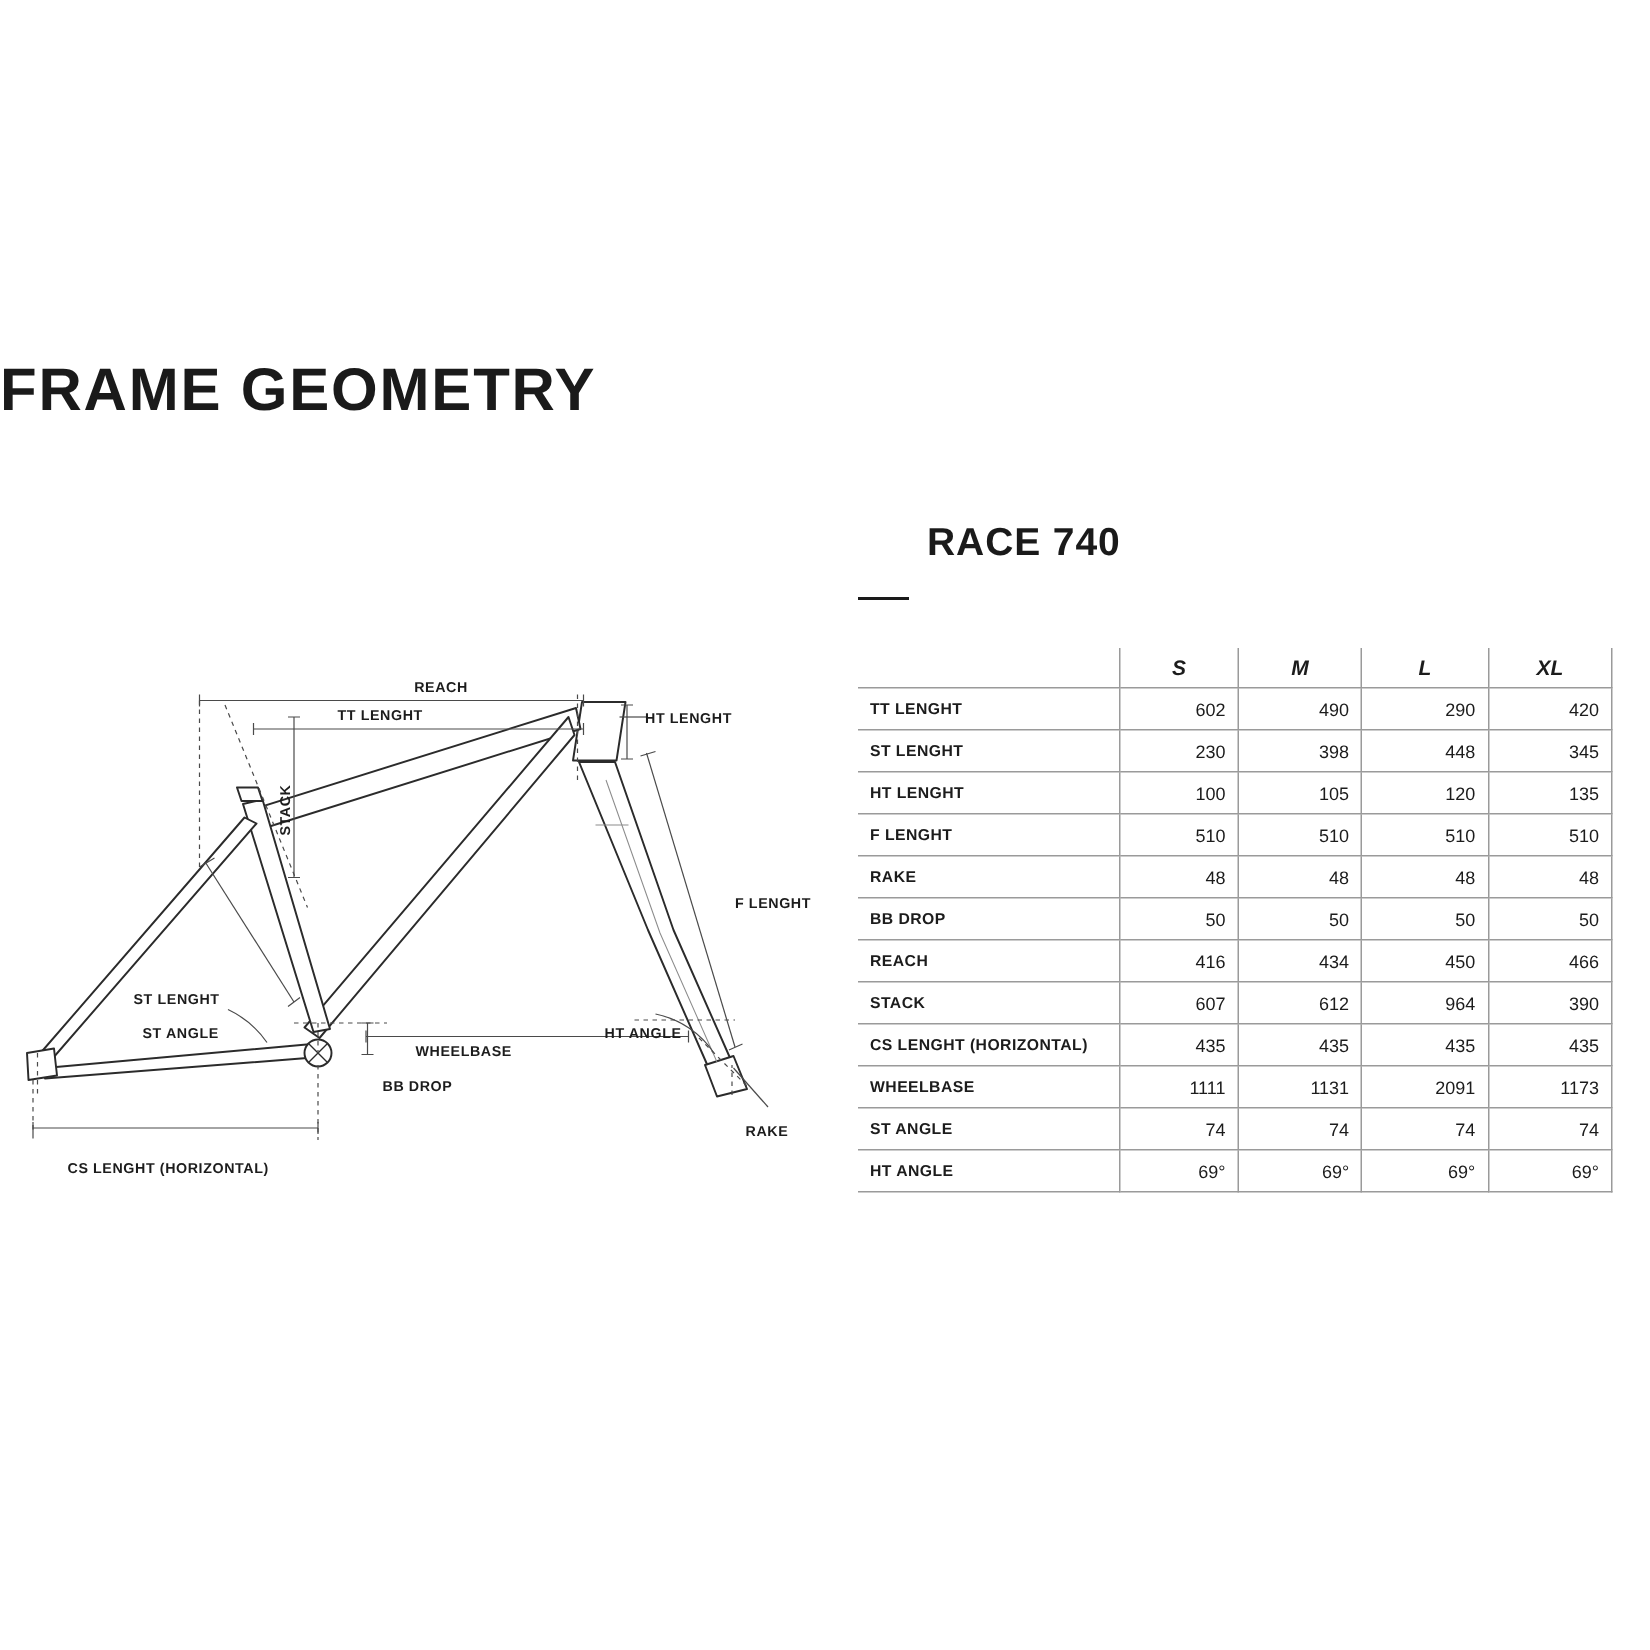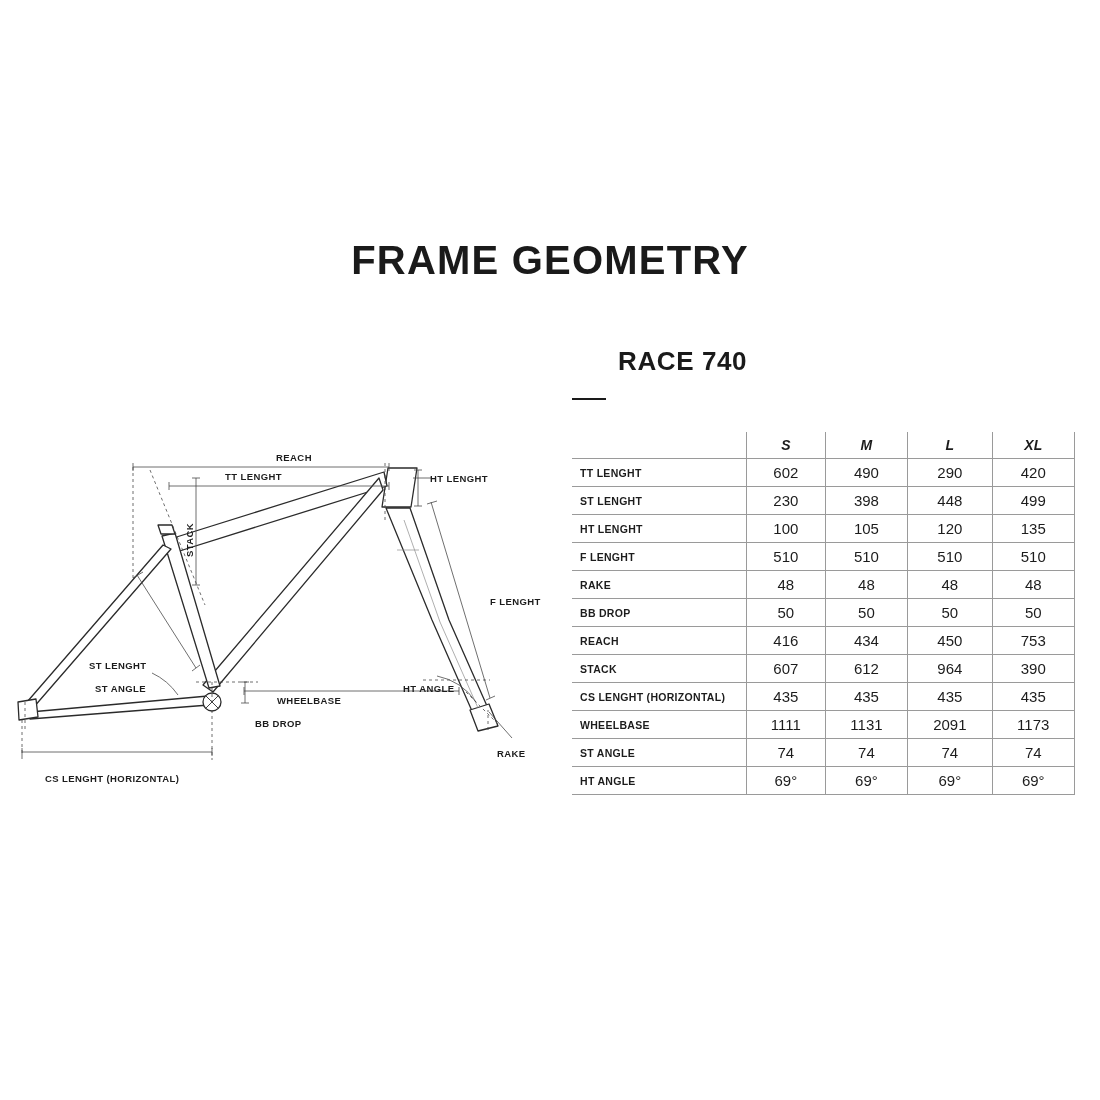--- a/index.html
+++ b/index.html
@@ -20,21 +20,21 @@
     position: absolute;
     inset: 0;
   }
 
   
   .main-title {
     position: absolute;
     left: 0;
     right: 0;
     top: 238px;
-    text-align: center;
+    text-align: left;
     font-size: 40px;
     font-weight: bold;
     letter-spacing: 1.2px;
     color: #1a1a1a;
   }
 
   .model-title {
     position: absolute;
     left: 572px;
     top: 346px;
@@ -84,22 +84,22 @@
   }
   .geo-table tbody td.rowlabel {
     text-align: left;
     font-size: 10.5px;
     font-weight: bold;
     letter-spacing: 0.3px;
     width: 158px;
     border-left: none;
   }
   .geo-table tbody td.val {
-    text-align: center;
-    font-size: 15px;
+    text-align: right;
+    font-size: 12px;
   }
   .geo-table tbody tr:last-child td {
     border-bottom: 1px solid #9a9a9a;
   }
 
   
   .diagram {
     position: absolute;
     left: 0;
     top: 430px;
@@ -242,21 +242,21 @@
         <td class="val">602</td>
         <td class="val">490</td>
         <td class="val">290</td>
         <td class="val">420</td>
       </tr>
       <tr>
         <td class="rowlabel">ST LENGHT</td>
         <td class="val">230</td>
         <td class="val">398</td>
         <td class="val">448</td>
-        <td class="val">499</td>
+        <td class="val">345</td>
       </tr>
       <tr>
         <td class="rowlabel">HT LENGHT</td>
         <td class="val">100</td>
         <td class="val">105</td>
         <td class="val">120</td>
         <td class="val">135</td>
       </tr>
       <tr>
         <td class="rowlabel">F LENGHT</td>
@@ -277,21 +277,21 @@
         <td class="val">50</td>
         <td class="val">50</td>
         <td class="val">50</td>
         <td class="val">50</td>
       </tr>
       <tr>
         <td class="rowlabel">REACH</td>
         <td class="val">416</td>
         <td class="val">434</td>
         <td class="val">450</td>
-        <td class="val">753</td>
+        <td class="val">466</td>
       </tr>
       <tr>
         <td class="rowlabel">STACK</td>
         <td class="val">607</td>
         <td class="val">612</td>
         <td class="val">964</td>
         <td class="val">390</td>
       </tr>
       <tr>
         <td class="rowlabel">CS LENGHT (HORIZONTAL)</td>

